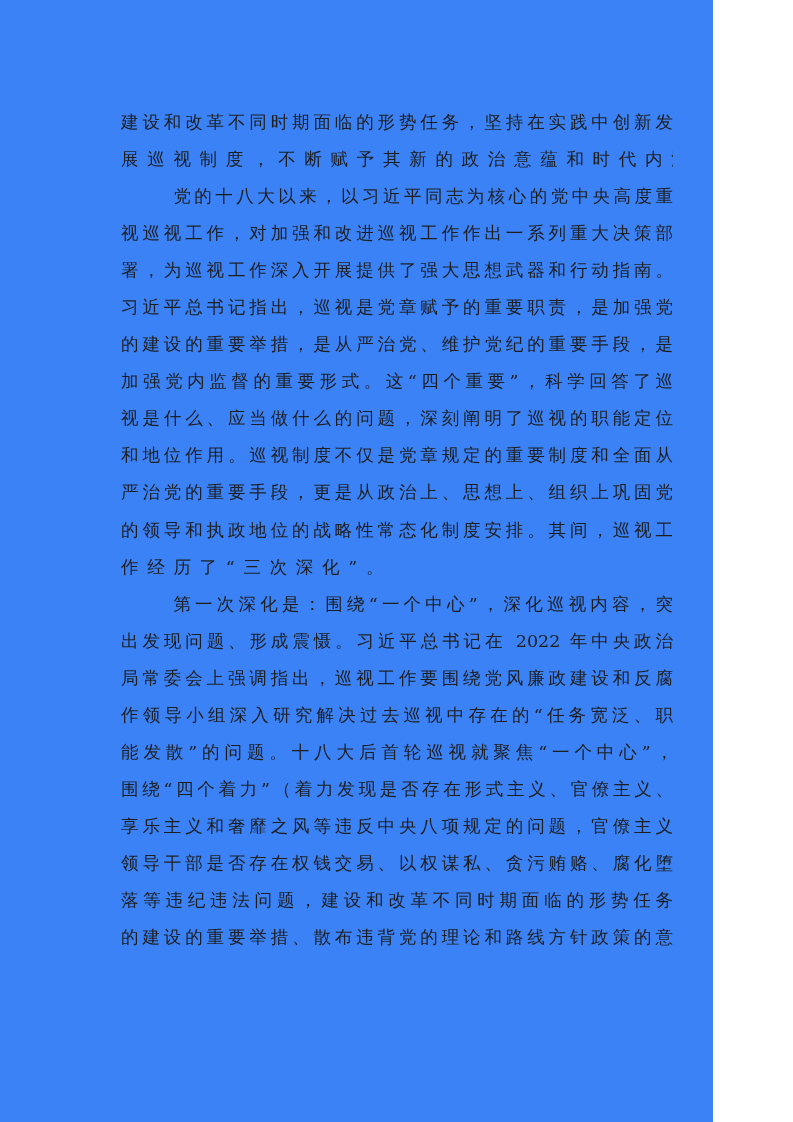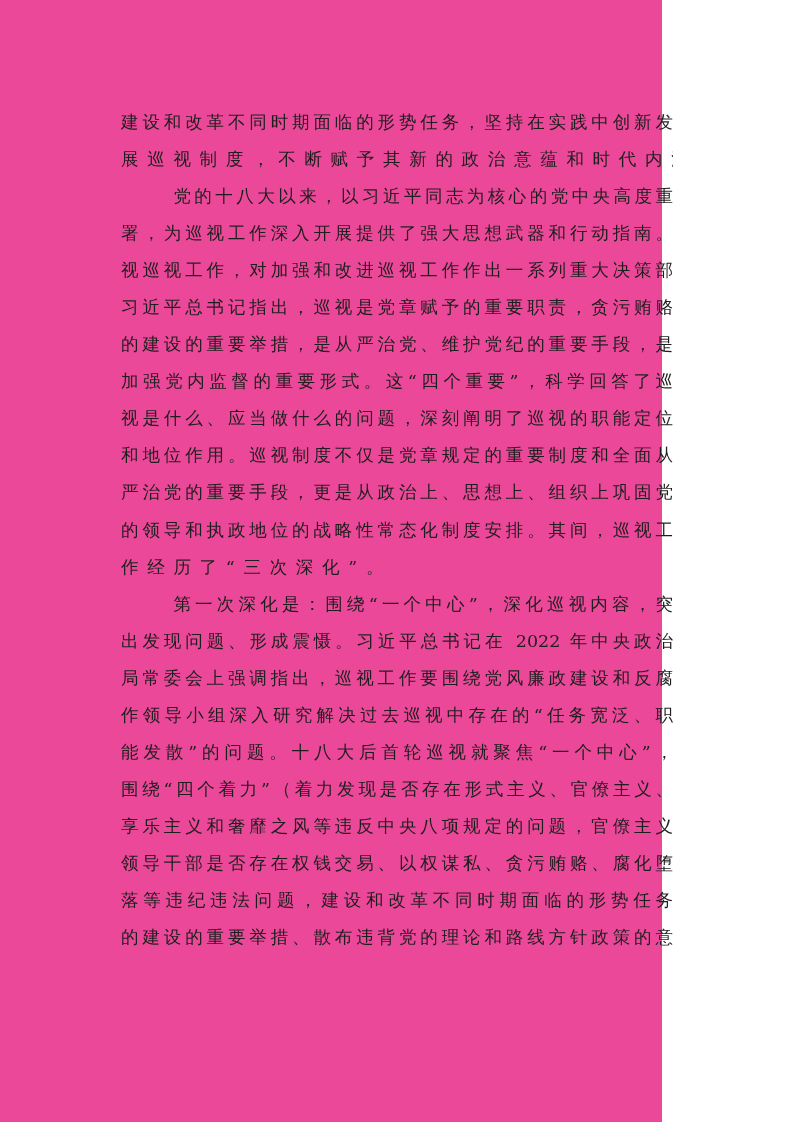--- a/index.html
+++ b/index.html
@@ -12,23 +12,23 @@
       height: 1122px;
       position: relative;
       overflow: hidden;
       font-family: "DejaVu Serif", "Liberation Serif", serif;
       color: #1e1e1e;
     }
     .page {
       position: absolute;
       left: 0;
       top: 0;
-      width: 662px;
+      width: 713px;
       height: 1122px;
-      background: #ec4899;
+      background: #3b82f6;
     }
     .body-text {
       position: absolute;
       left: 121px;
       top: 104px;
       width: 552px;
     }
     .line {
       height: 37.05px;
       line-height: 37.05px;
@@ -50,23 +50,23 @@
 </head>
 <body>
 
 <div class="page">
   <div class="body-text">
 
     <div class="line">建设和改革不同时期面临的形势任务，坚持在实践中创新发</div>
     <div class="line last">展巡视制度，不断赋予其新的政治意蕴和时代内涵。</div>
 
     <div class="line indent">党的十八大以来，以习近平同志为核心的党中央高度重</div>
+    <div class="line">视巡视工作，对加强和改进巡视工作作出一系列重大决策部</div>
     <div class="line">署，为巡视工作深入开展提供了强大思想武器和行动指南。</div>
-    <div class="line">视巡视工作，对加强和改进巡视工作作出一系列重大决策部</div>
-    <div class="line">习近平总书记指出，巡视是党章赋予的重要职责，贪污贿赂</div>
+    <div class="line">习近平总书记指出，巡视是党章赋予的重要职责，是加强党</div>
     <div class="line">的建设的重要举措，是从严治党、维护党纪的重要手段，是</div>
     <div class="line">加强党内监督的重要形式。这“四个重要”，科学回答了巡</div>
     <div class="line">视是什么、应当做什么的问题，深刻阐明了巡视的职能定位</div>
     <div class="line">和地位作用。巡视制度不仅是党章规定的重要制度和全面从</div>
     <div class="line">严治党的重要手段，更是从政治上、思想上、组织上巩固党</div>
     <div class="line">的领导和执政地位的战略性常态化制度安排。其间，巡视工</div>
     <div class="line last">作经历了“三次深化”。</div>
 
     <div class="line indent">第一次深化是：围绕“一个中心”，深化巡视内容，突</div>
     <div class="line">出发现问题、形成震慑。习近平总书记在 2022 年中央政治</div>

